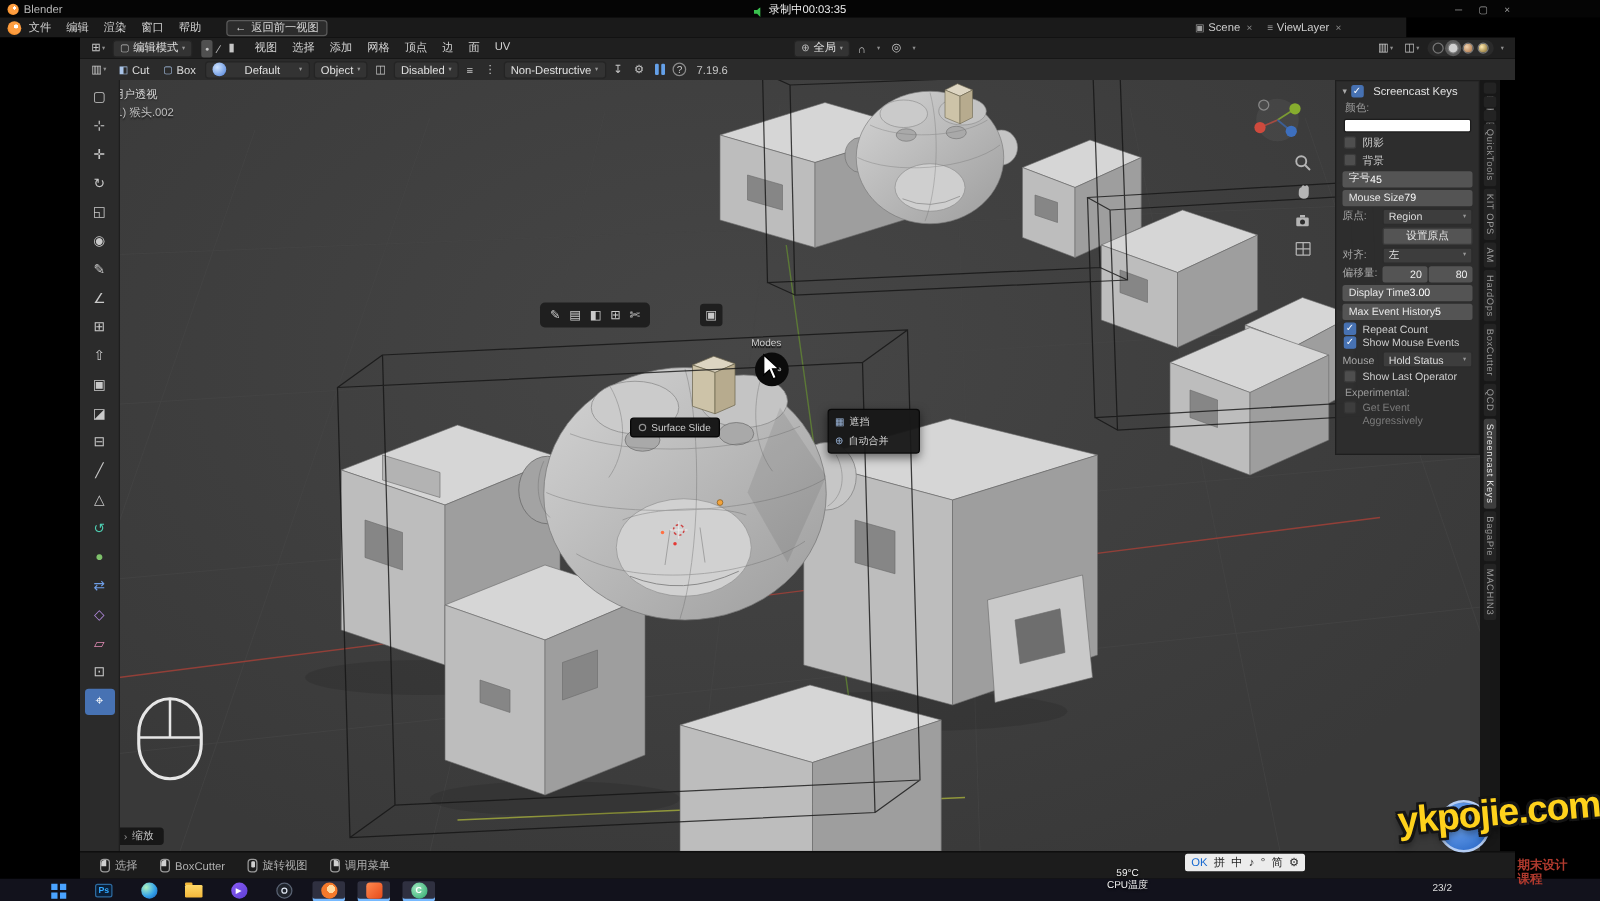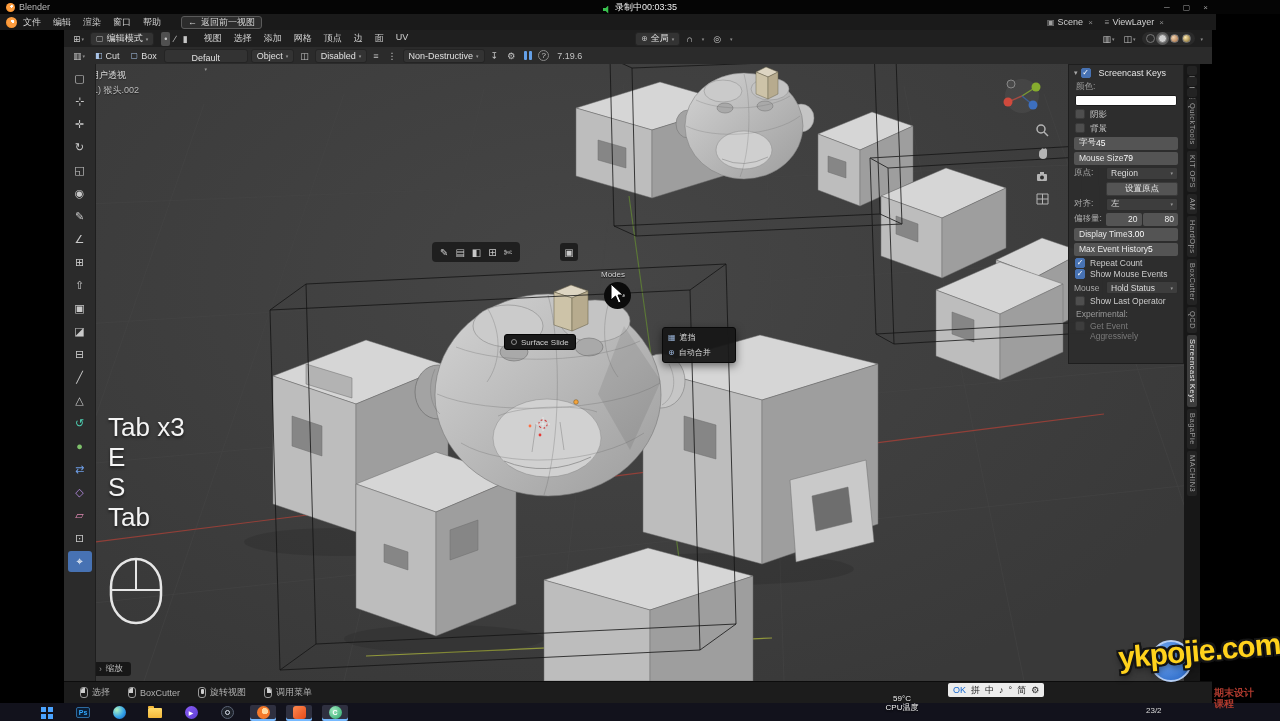--- a/index.html
+++ b/index.html
@@ -15,21 +15,21 @@
   .rec{position:absolute;left:50%;transform:translateX(-50%);display:flex;align-items:flex-end;gap:4px;
     color:#efefef;font-size:9px;}
   .spk{width:8px;height:8px;background:#39c14e;clip-path:polygon(0 32%,34% 32%,66% 0,66% 100%,34% 68%,0 68%);}
   .winctl{position:absolute;right:72px;top:0;height:14px;display:flex;gap:13px;align-items:center;
     color:#9f9f9f;font-size:8px;}
   .blogo{width:11px;height:11px;border-radius:50%;flex:0 0 auto;
     background:radial-gradient(circle at 62% 38%,#ffffff 0 16%,#ff9e40 18% 55%,#e87d0d 100%);}
   .blogo.sm{width:9px;height:9px;}
 
   
-  .menubar{position:absolute;top:14px;left:0;width:1216px;height:16px;background:#1a1a1a;
+  .menubar{position:absolute;top:14px;left:0;width:1125px;height:16px;background:#1a1a1a;
     display:flex;align-items:center;padding:0 6px;font-size:9.5px;color:#d0d0d0;z-index:20;}
   .menus{display:flex;}
   .menu-item{padding:0 6px;font-size:9px;color:#d2d2d2;}
   .back-btn{margin-left:14px;display:inline-flex;align-items:center;gap:4px;background:#2c2c2c;
     border:1px solid #5a5a5a;border-radius:3px;color:#d6d6d6;font-size:9px;height:13px;padding:0 6px;
     font-family:inherit;}
   .mb-right{margin-left:auto;margin-right:46px;display:flex;gap:12px;align-items:center;}
   .chip{display:inline-flex;align-items:center;gap:3px;font-size:9px;color:#cfcfcf;}
   .chip i{font-size:8px;color:#9f9f9f;}
   .chip .x{font-size:8px;color:#8a8a8a;margin-left:2px;}
@@ -42,21 +42,21 @@
     padding:0 6px;gap:3px;font-size:9px;color:#cfcfcf;}
   .r3 .bar{background:#2b2b2b;}
   .ibtn{display:inline-flex;align-items:center;gap:1px;padding:0 3px;height:14px;border-radius:2px;color:#c6c6c6;}
   .ibtn i{font-size:9px;}
   .ibtn em{font-size:5px;color:#8f8f8f;}
   .ibtn.on{background:#505050;}
   .dd{display:inline-flex;align-items:center;gap:3px;height:14px;background:#333333;
     border:1px solid #242424;border-radius:3px;padding:0 5px;font-size:9px;color:#e0e0e0;}
   .dd .ic{font-size:8px;color:#bbbbbb;}
   .dd em{font-size:5px;color:#999999;}
-  .dd.wide{min-width:84px;justify-content:space-between;flex-direction:column;}
+  .dd.wide{min-width:84px;justify-content:space-between;}
   .seg{display:flex;gap:1px;margin:0 4px;}
   .sp1{flex:1.2;} .sp2{flex:2;}
   .shading{display:flex;gap:3px;align-items:center;background:#2a2a2a;border-radius:8px;padding:2px 4px;}
   .shball{width:9px;height:9px;border-radius:50%;border:1px solid #777;}
   .shball.solid{background:#cfcfcf;}
   .shball.solid.on{box-shadow:0 0 0 2px #5a5a5a;}
   .shball.mat{background:radial-gradient(circle at 35% 35%,#f0d3b0,#a5683a);}
   .shball.rend{background:radial-gradient(circle at 35% 35%,#ffe9b0,#7a6020);}
   .tchip{display:inline-flex;gap:3px;padding:0 4px;color:#dddddd;font-size:9px;align-items:center;}
   .tchip i{font-size:8px;color:#a9c4e8;}
@@ -689,27 +689,20 @@
           <i class="ci">▦</i>
           <span>遮挡</span>
         </div>
 
         <div class="ctx-item">
           <i class="ci">⊕</i>
           <span>自动合并</span>
         </div>
       </div>
 
-    <div class="keys">
-
-    <div class="key-line">Tab x3</div>
-        <div class="key-line">E</div>
-        <div class="key-line">S</div>
-        <div class="key-line">Tab</div>
-      </div>
 
     <svg class="mouse-icon" width="56" height="70" viewBox="0 0 56 70">
       <rect x="3" y="3" width="50" height="64" rx="25" ry="28" fill="none" stroke="#e6e6e6" stroke-width="2.5"></rect>
       <line x1="28" y1="3" x2="28" y2="34" stroke="#e6e6e6" stroke-width="2"></line>
       <line x1="3" y1="34" x2="53" y2="34" stroke="#e6e6e6" stroke-width="2"></line>
     </svg>
 
     <div class="op-pill">
       <i>›</i>
       <span>缩放</span>

